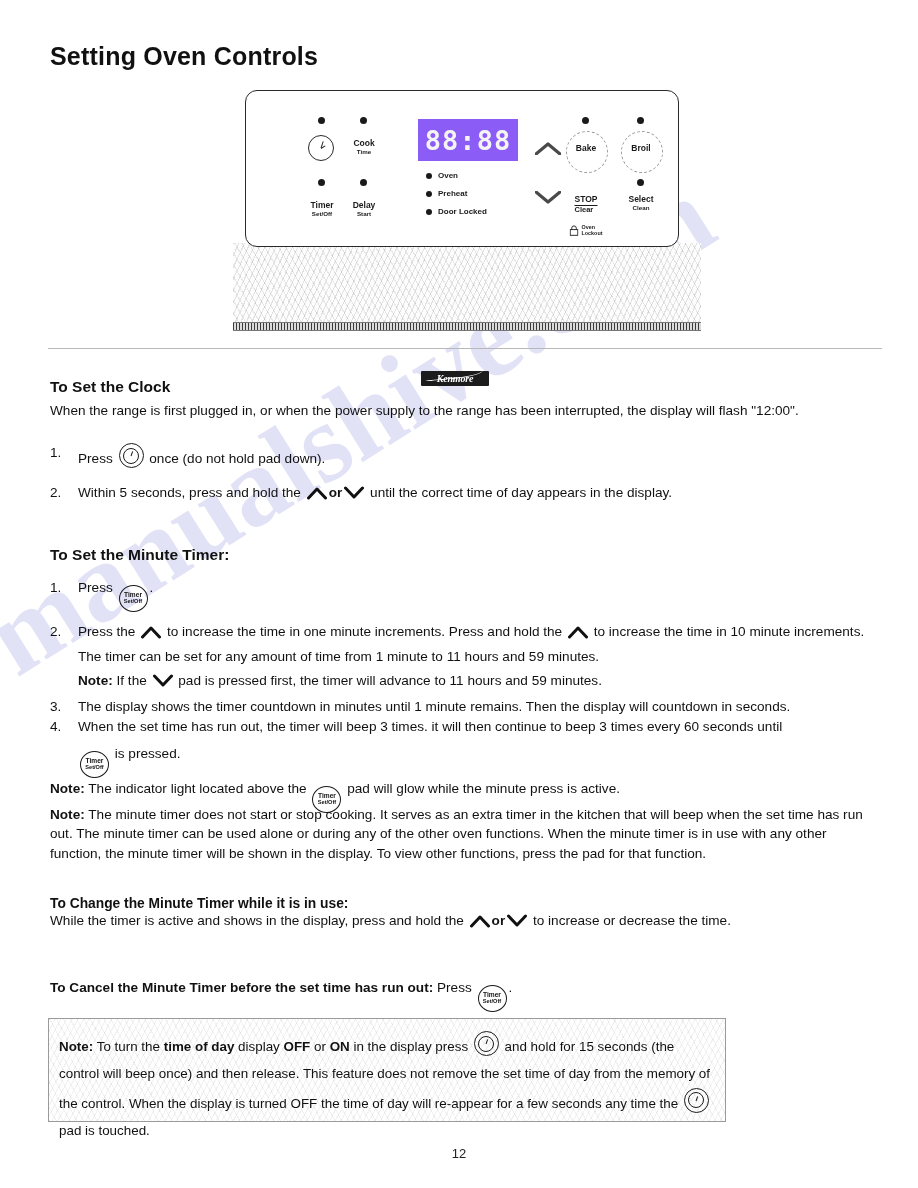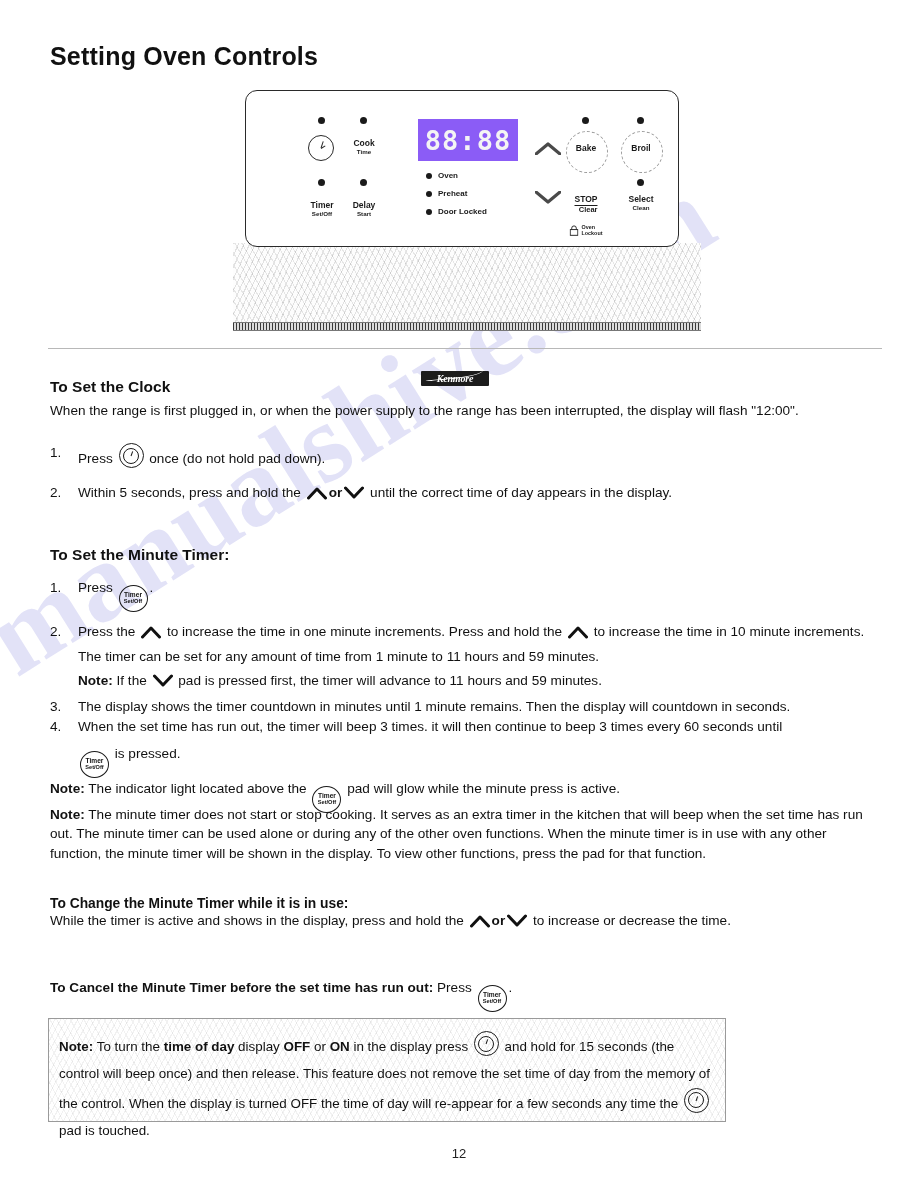--- a/index.html
+++ b/index.html
@@ -204,21 +204,21 @@
 
   .chev {
     position: absolute;
     width: 26px;
     height: 13px;
   }
   .chev svg { display: block; }
 
   .stop-label {
     position: absolute;
-    text-align: right;
+    text-align: left;
     font-size: 8.5px;
     color: #1a1a1a;
     font-weight: 700;
     transform: translateX(-50%);
     line-height: 1.1;
   }
   .stop-label .top {
     display: block;
     border-bottom: 1px solid #1a1a1a;
     padding-bottom: 0.5px;

